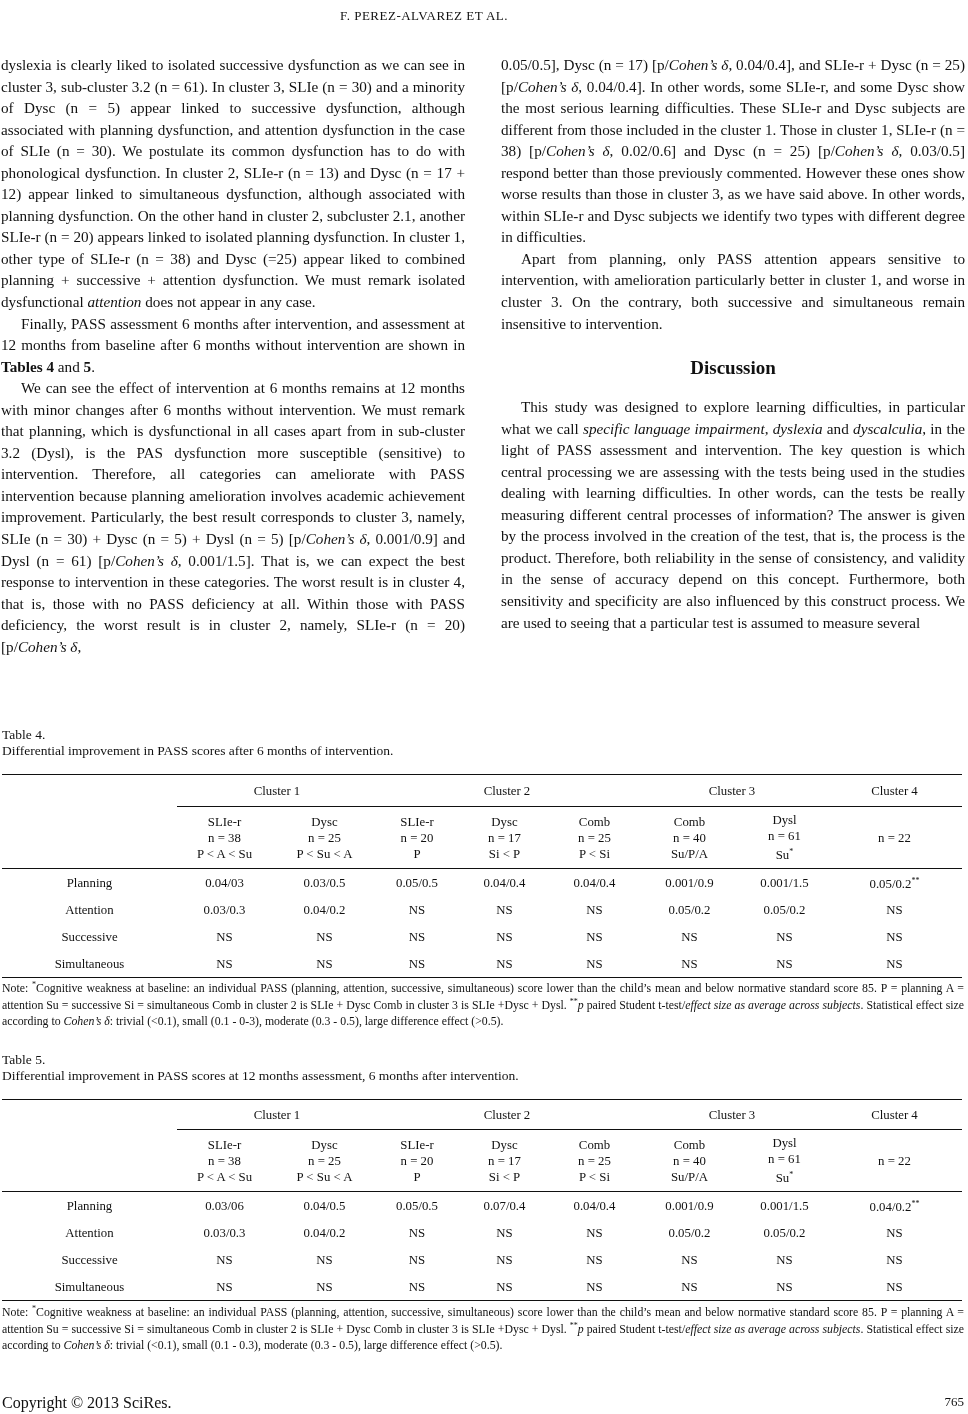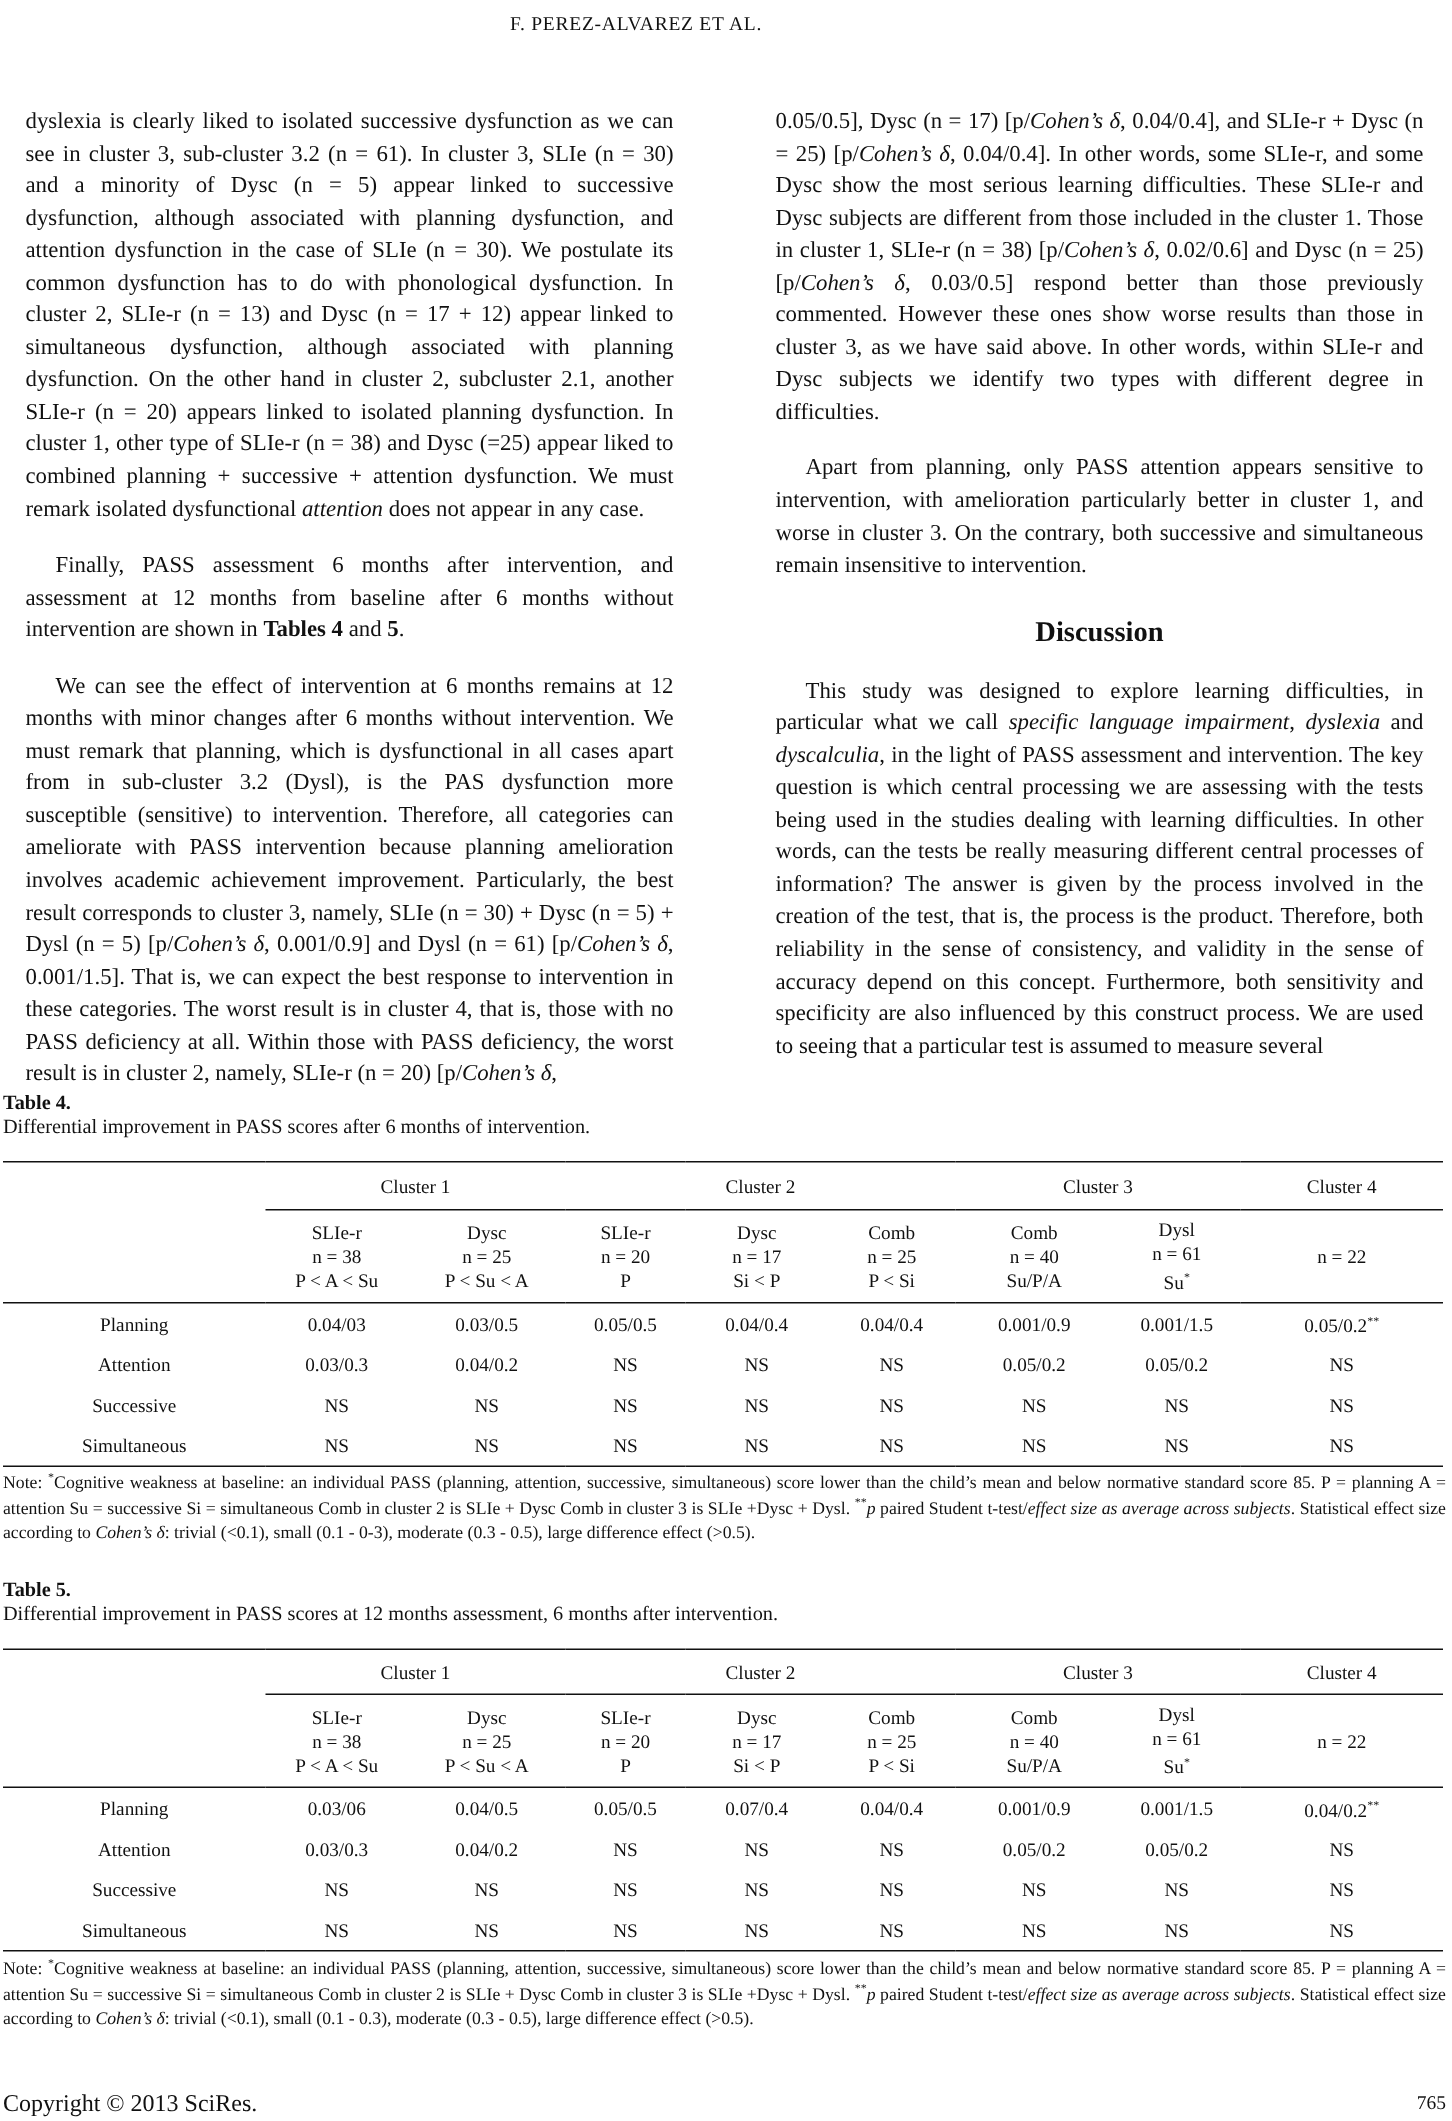--- a/index.html
+++ b/index.html
@@ -11,30 +11,30 @@
     position: absolute; top: 8px; left: 0; width: 848px; text-align: center;
     font-size: 13px; letter-spacing: 0.5px;
   }
   .col {
     position: absolute; top: 54px; width: 464px;
     font-size: 15.2px; line-height: 21.55px; text-align: justify;
     hyphens: none;
   }
   .col.left { left: 1px; }
   .col.right { left: 501px; width: 464px; top: 54px; }
-  .col p { margin: 16px; }
+  .col p { margin: 0; }
   .col p.indent { text-indent: 20px; font-family: Liberation Serif, serif; }
   .heading {
     text-align: center; font-weight: bold; font-size: 19px;
     margin: 22px 0 16px 0; line-height: 24px;
   }
   i, .it { font-style: italic; }
   b { font-weight: bold; }
   .tbl-label { position: absolute; left: 2px; font-size: 13.5px; line-height: 16px; }
-  .tbl-label .num { font-weight: bold; display: block; }
+  .tbl-label .num { font-weight: normal; display: block; }
   table.data {
     position: absolute; left: 2px; width: 960px; border-collapse: collapse;
     font-size: 12.8px; line-height: 16px; text-align: center; font-family: Liberation Serif, serif;
   }
   table.data td { padding: 0; vertical-align: middle; }
   .rule-top { border-top: 1.5px solid #111; }
   .rule-mid { border-bottom: 1.2px solid #111; }
   .rule-bot { border-bottom: 1.5px solid #111; }
   .note {
     position: absolute; left: 2px; width: 962px; font-size: 11.8px; line-height: 16.5px;

